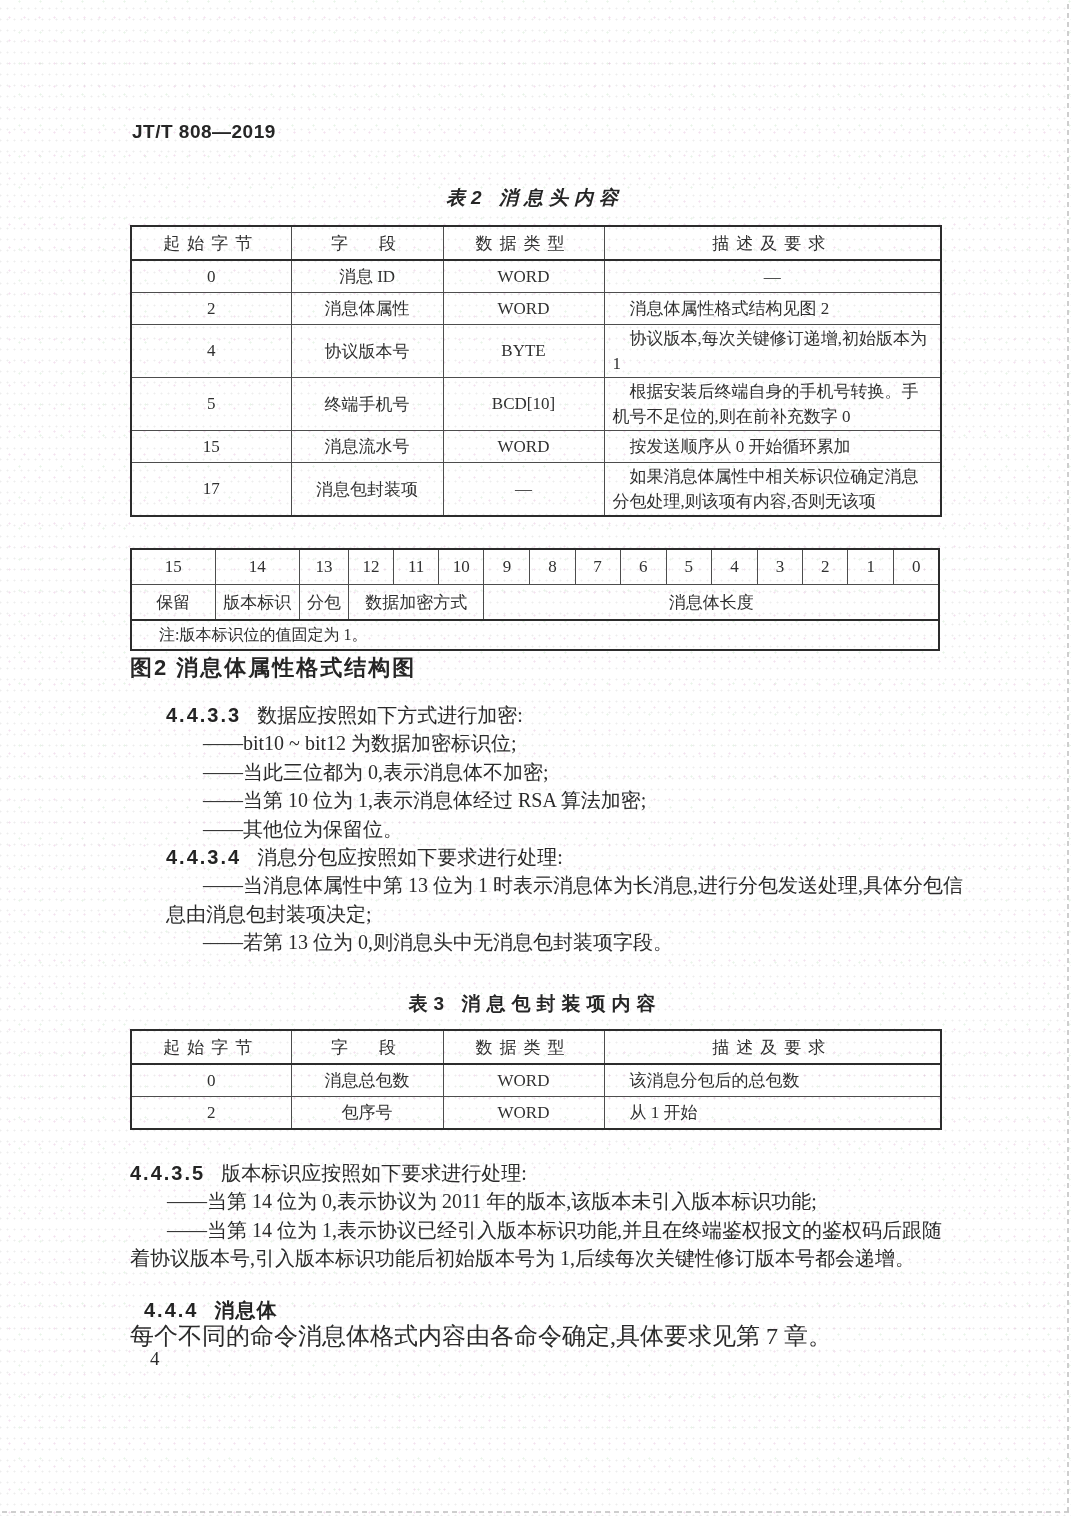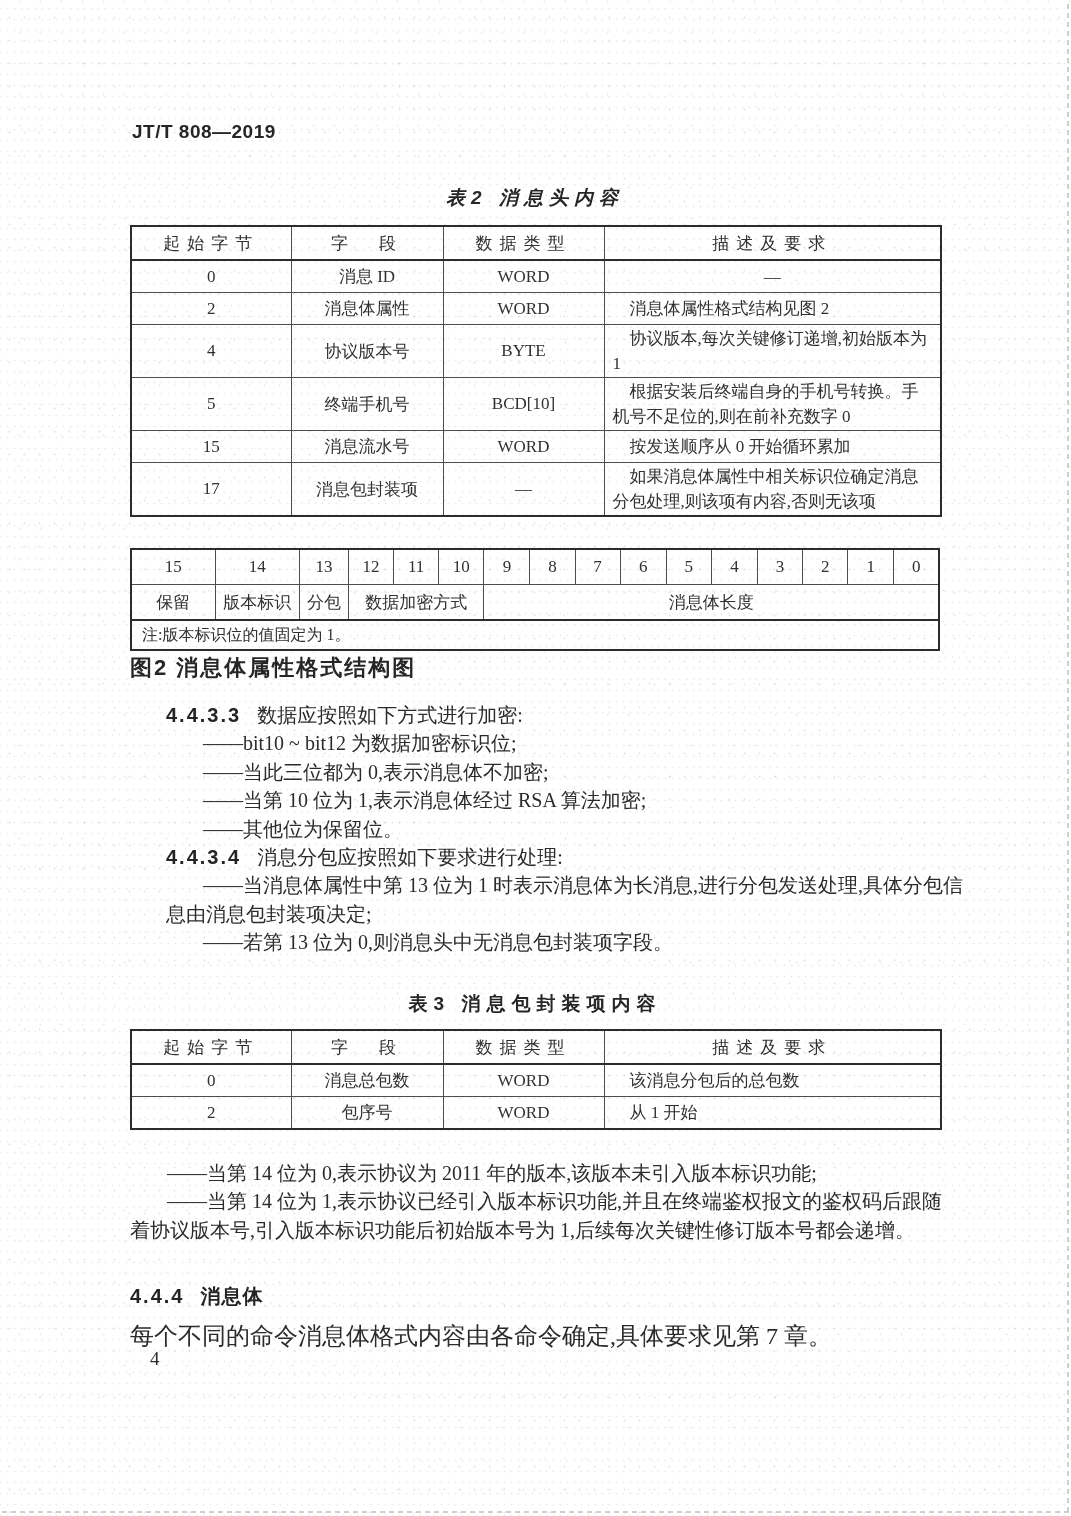--- a/index.html
+++ b/index.html
@@ -61,34 +61,34 @@
     text-indent:17px;line-height:25px;}
 
   table.bits{
     position:absolute;left:130px;top:548px;width:810px;
     border-collapse:collapse;table-layout:fixed;
     font-size:17px;color:#303030;border:2px solid #2c2c2c;
   }
   table.bits td{border:1px solid #4d4d4d;text-align:center;height:32px;}
   table.bits tr.note-row td{
     border-top:2px solid #2c2c2c;text-align:left;
-    padding-left:10px;font-size:16px;height:26px;
+    padding-left:27px;font-size:16px;height:26px;
   }
 
   .textblock{position:absolute;left:130px;width:814px;font-size:20px;line-height:28.4px;color:#2b2b2b;}
   #block1{top:701px;margin-left:36px;}
   #block2{top:1159px;}
   .textblock p{margin:0;}
   p.dash{text-indent:37px;}
   p.indent{text-indent:37px;}
   .secnum{
     font-family:"Liberation Sans","DejaVu Sans",sans-serif;
     font-weight:bold;letter-spacing:2px;margin-right:16px;color:#242424;
   }
-  .sec444{position:absolute;left:130px;top:1283px;margin:0;font-size:20px;}
+  .sec444{position:absolute;left:130px;top:1283px;margin:14px;font-size:20px;}
   .sec444 .sectitle{
     font-family:"Liberation Sans","DejaVu Sans",sans-serif;
     font-weight:bold;letter-spacing:1px;color:#242424;
   }
   #finalpara{position:absolute;left:130px;top:1322px;width:814px;margin:0;
     font-size:24px;line-height:28.4px;color:#2b2b2b;}
   .page-num{position:absolute;left:150px;top:1348px;font-size:19px;color:#2b2b2b;}
 </style>
 </head>
 <body>
@@ -251,20 +251,21 @@
         <tr>
           <td class="c">2</td>
           <td class="c">包序号</td>
           <td class="c">WORD</td>
           <td class="d">从 1 开始</td>
         </tr>
       </tbody>
   </table>
 
   <div class="textblock" id="block2">
+    <p class="sec"><span class="secnum">4.4.3.5</span><span class="sectext">版本标识应按照如下要求进行处理:</span></p>
     <div>
         <p class="dash">——当第 14 位为 0,表示协议为 2011 年的版本,该版本未引入版本标识功能;</p>
         <p class="dash">——当第 14 位为 1,表示协议已经引入版本标识功能,并且在终端鉴权报文的鉴权码后跟随着协议版本号,引入版本标识功能后初始版本号为 1,后续每次关键性修订版本号都会递增。</p>
       </div>
   </div>
 
   <p class="sec444"><span class="secnum">4.4.4</span><span class="sectitle">消息体</span></p>
 
   <p id="finalpara">每个不同的命令消息体格式内容由各命令确定,具体要求见第 7 章。</p>
 

